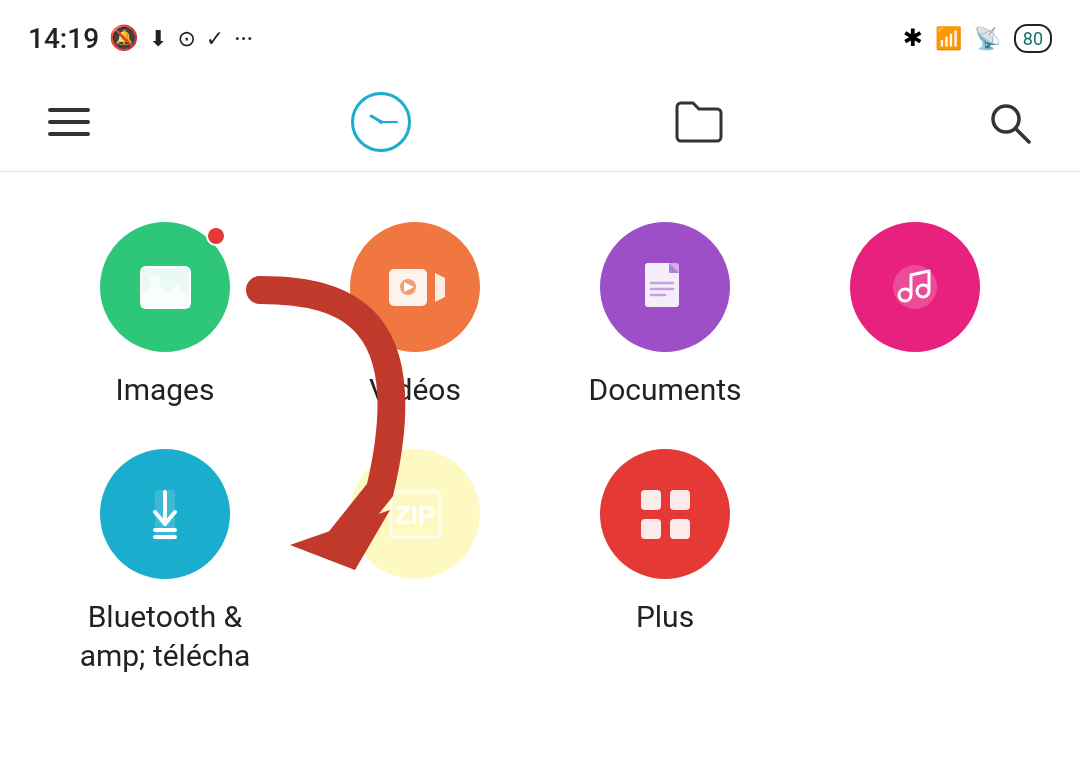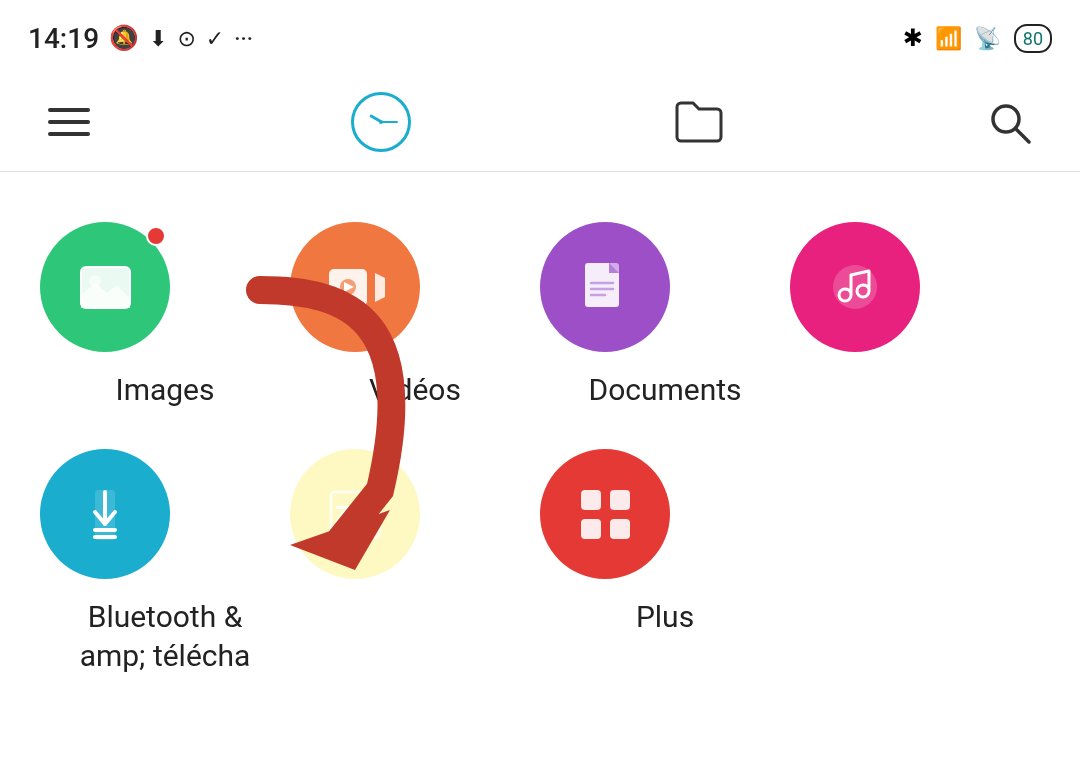--- a/index.html
+++ b/index.html
@@ -114,20 +114,21 @@
       grid-template-columns: repeat(4, 1fr);
       grid-template-rows: repeat(2, auto);
       padding: 50px 40px 30px 40px;
       gap: 40px 0;
       position: relative;
     }
 
     .grid-item {
       display: flex;
       flex-direction: column;
+      align-items: center;
       gap: 18px;
       cursor: pointer;
     }
 
     .icon-circle {
       width: 130px;
       height: 130px;
       border-radius: 50%;
       display: flex;
       align-items: center;

